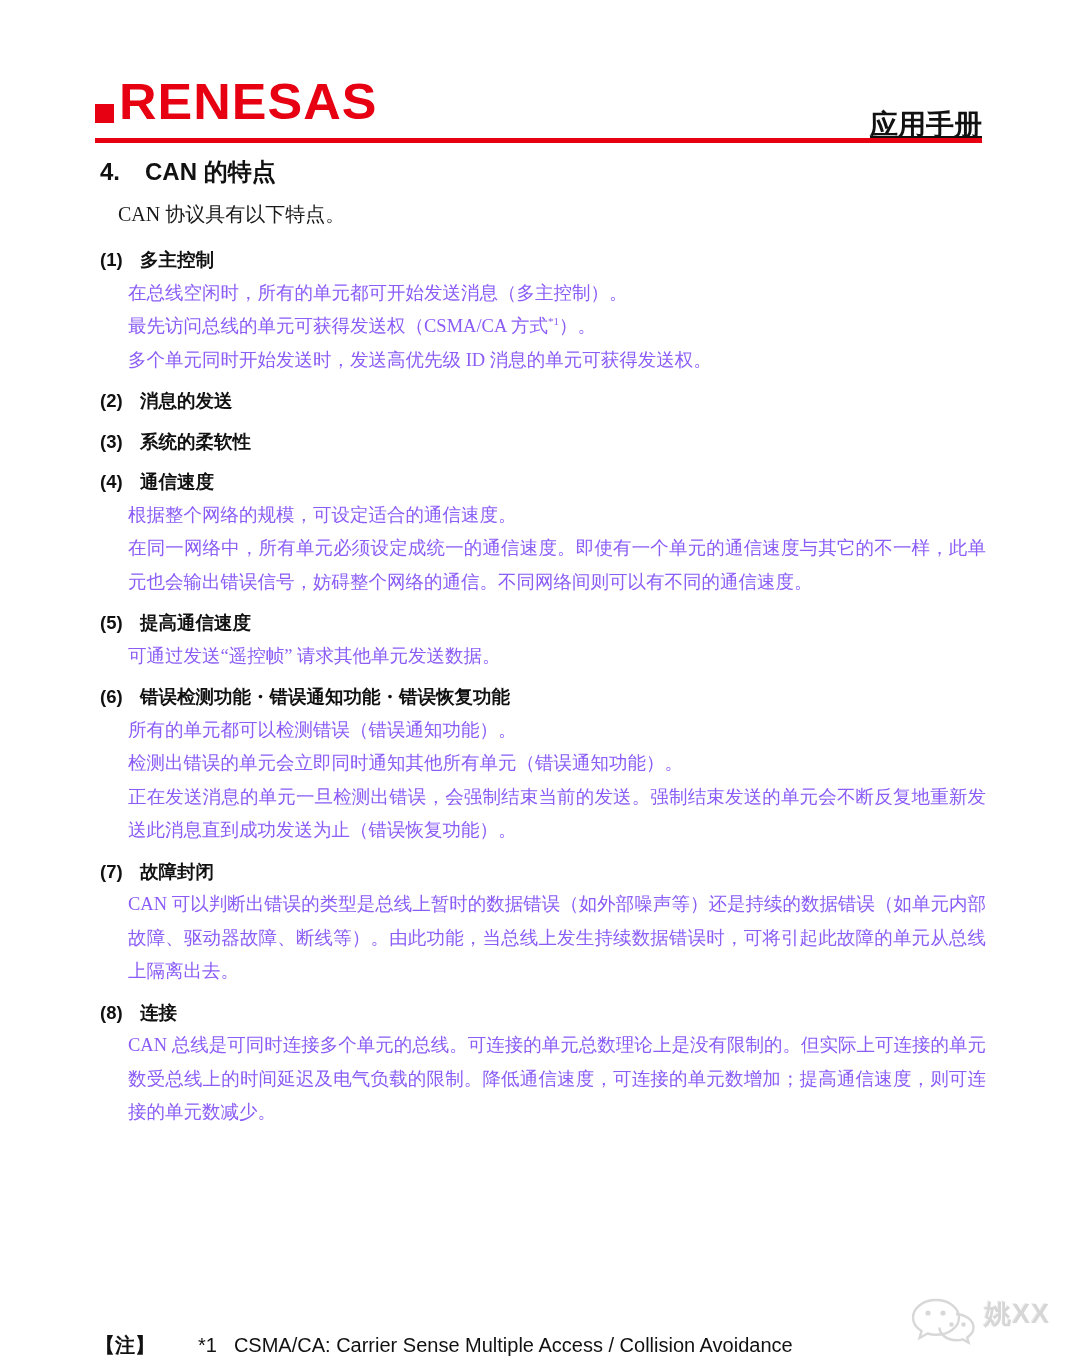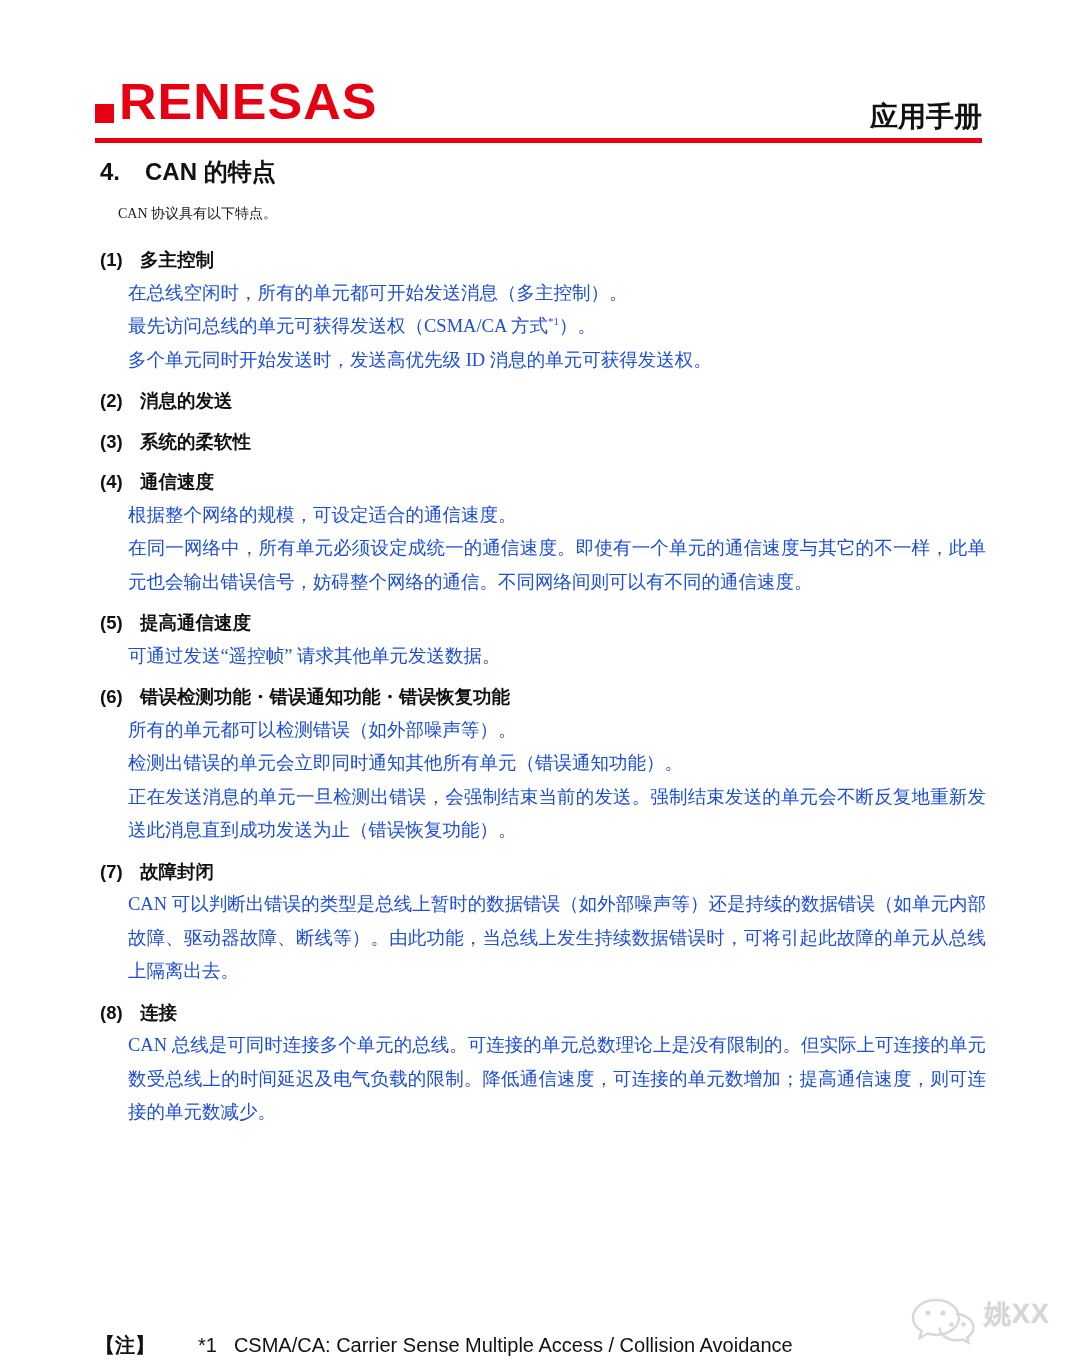--- a/index.html
+++ b/index.html
@@ -34,26 +34,27 @@
     font-weight: 800;
     font-size: 52px;
     line-height: 60px;
     letter-spacing: 1px;
     color: #e60012;
     transform: scaleY(0.96);
   }
   .doc-type {
     position: absolute;
     right: 98px;
-    top: 101px;
+    top: 109px;
     font-family: "Liberation Sans", "DejaVu Sans", sans-serif;
     font-size: 28px;
     font-weight: 600;
     line-height: 32px;
     color: #111;
+    text-decoration: underline;
   }
   .red-rule {
     position: absolute;
     left: 95px;
     right: 98px;
     top: 138px;
     height: 5px;
     background: #e60012;
   }
 
@@ -68,41 +69,41 @@
     display: flex;
     font-family: "Liberation Sans", "DejaVu Sans", sans-serif;
     font-size: 24px;
     font-weight: 600;
     line-height: 32px;
     color: #111;
   }
   .doc-title .t-num { width: 45px; }
   .intro {
     margin: 14px 0 0 18px;
-    font-size: 14px;
+    font-size: 20px;
     line-height: 24px;
   }
   .section { margin-top: 0; }
   .sec-head {
     display: flex;
     margin-top: 7px;
     font-family: "Liberation Sans", "DejaVu Sans", sans-serif;
     font-weight: 700;
     font-size: 18.5px;
     line-height: 33.5px;
     color: #111;
   }
   .sec-head .sec-num { width: 40px; flex: 0 0 40px; font-weight: 600; }
   .first-section { margin-top: 17px; }
   .para {
     margin: 0 0 0 28px;
     font-size: 18.5px;
     line-height: 33.5px;
     text-align: justify;
-    color: #1d4ed8;
+    color: #8b5cf6;
   }
   .para sup {
     font-size: 11px;
     line-height: 0;
     vertical-align: super;
   }
 
   
   .footnote {
     position: absolute;
@@ -197,21 +198,21 @@
         <span class="sec-title">提高通信速度</span>
       </div>
       <p class="para">可通过发送“遥控帧” 请求其他单元发送数据。</p>
     </div>
 
     <div class="section">
       <div class="sec-head">
         <span class="sec-num">(6)</span>
         <span class="sec-title">错误检测功能・错误通知功能・错误恢复功能</span>
       </div>
-      <p class="para">所有的单元都可以检测错误（如外部噪声等）。</p>
+      <p class="para">所有的单元都可以检测错误（错误通知功能）。</p>
       <p class="para">检测出错误的单元会立即同时通知其他所有单元（错误通知功能）。</p>
       <p class="para">正在发送消息的单元一旦检测出错误，会强制结束当前的发送。强制结束发送的单元会不断反复地重新发送此消息直到成功发送为止（错误恢复功能）。</p>
     </div>
 
     <div class="section">
       <div class="sec-head">
         <span class="sec-num">(7)</span>
         <span class="sec-title">故障封闭</span>
       </div>
       <p class="para">CAN 可以判断出错误的类型是总线上暂时的数据错误（如外部噪声等）还是持续的数据错误（如单元内部故障、驱动器故障、断线等）。由此功能，当总线上发生持续数据错误时，可将引起此故障的单元从总线上隔离出去。</p>

